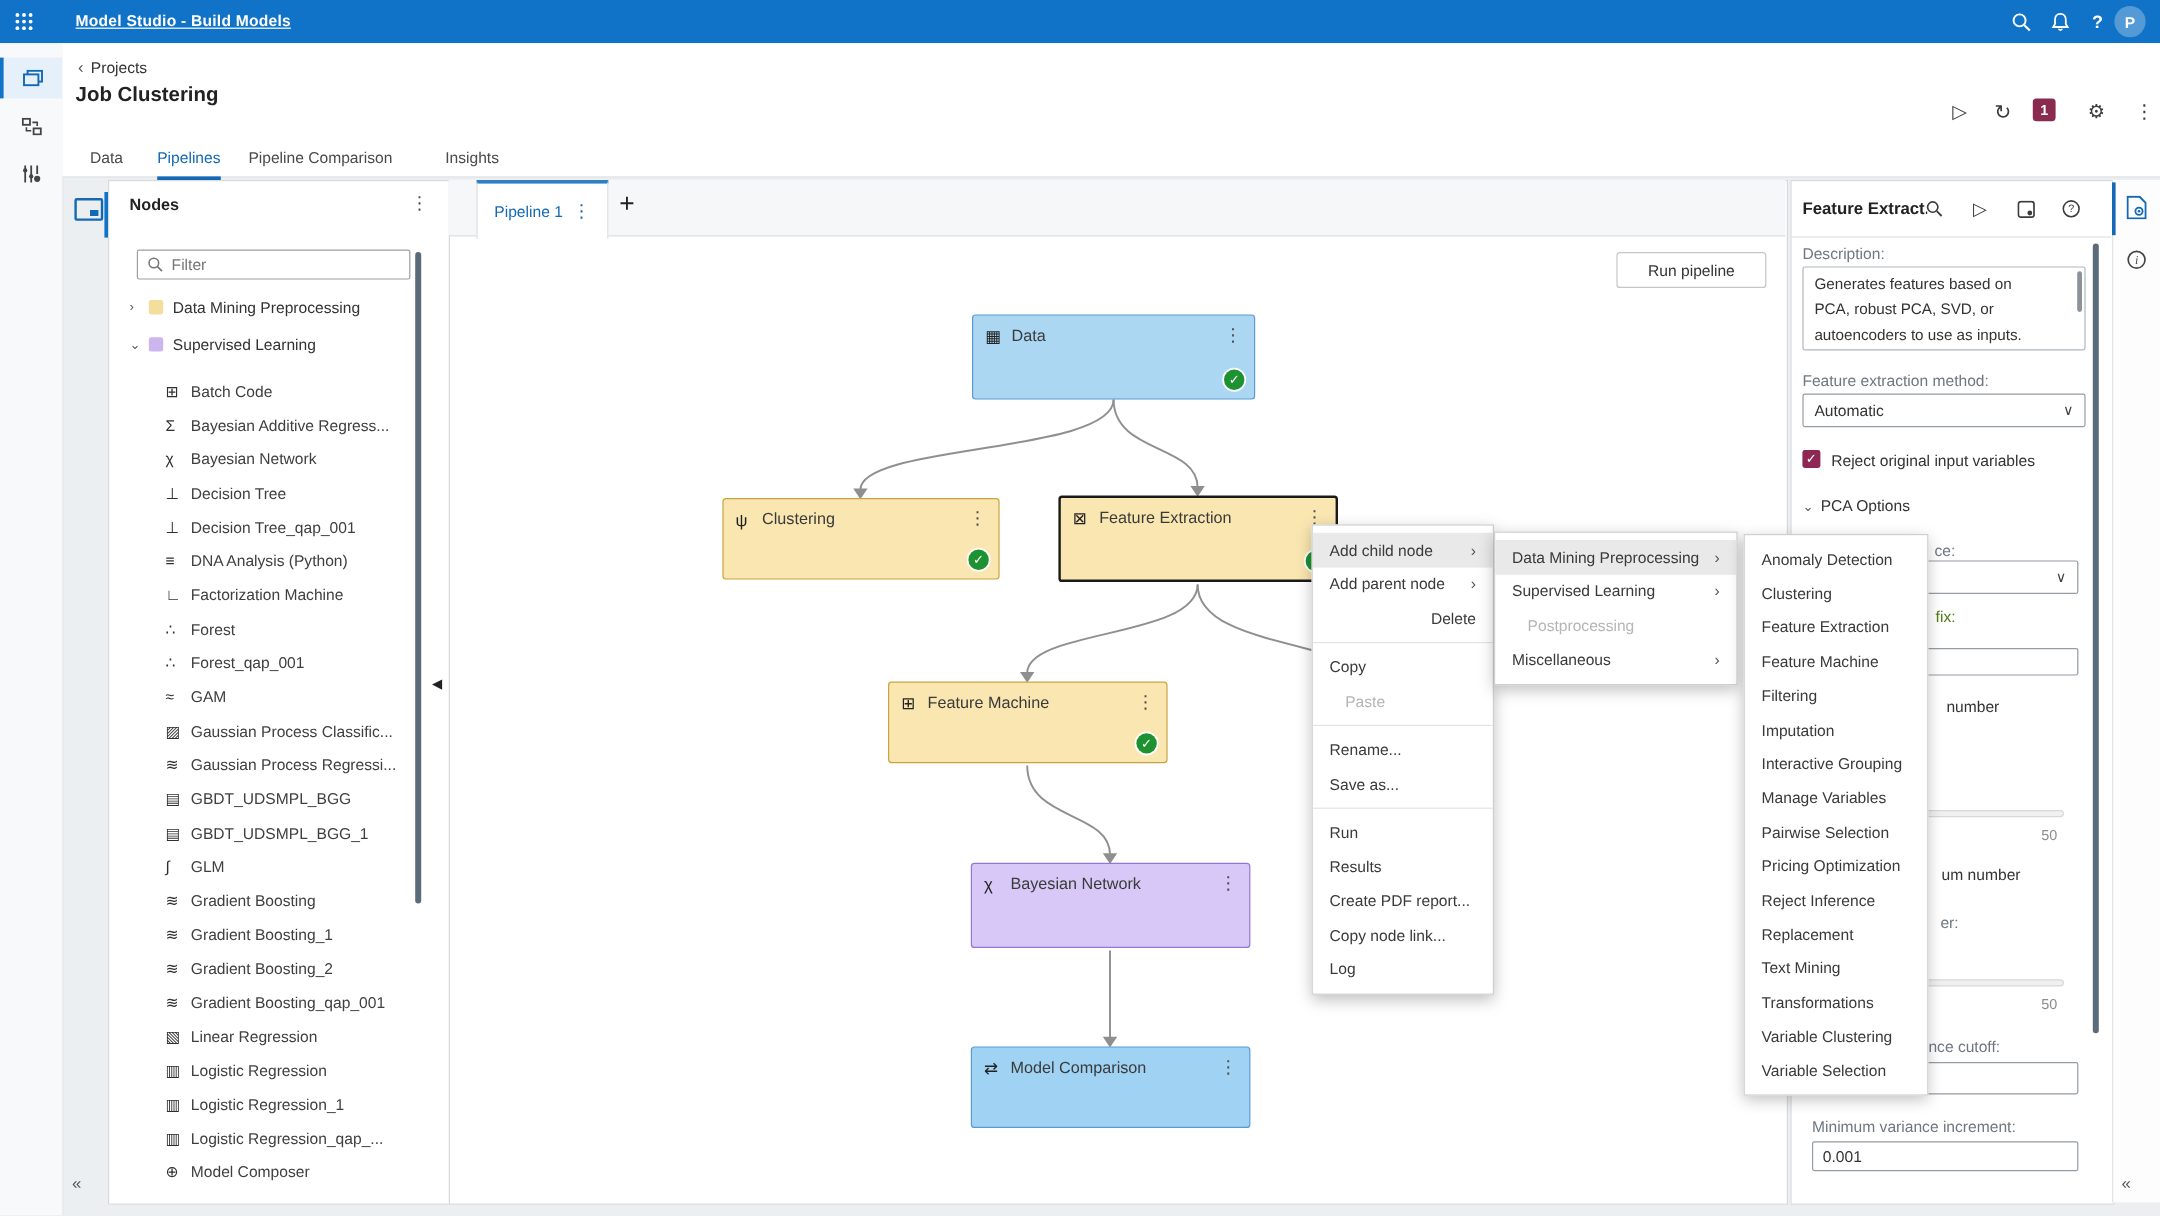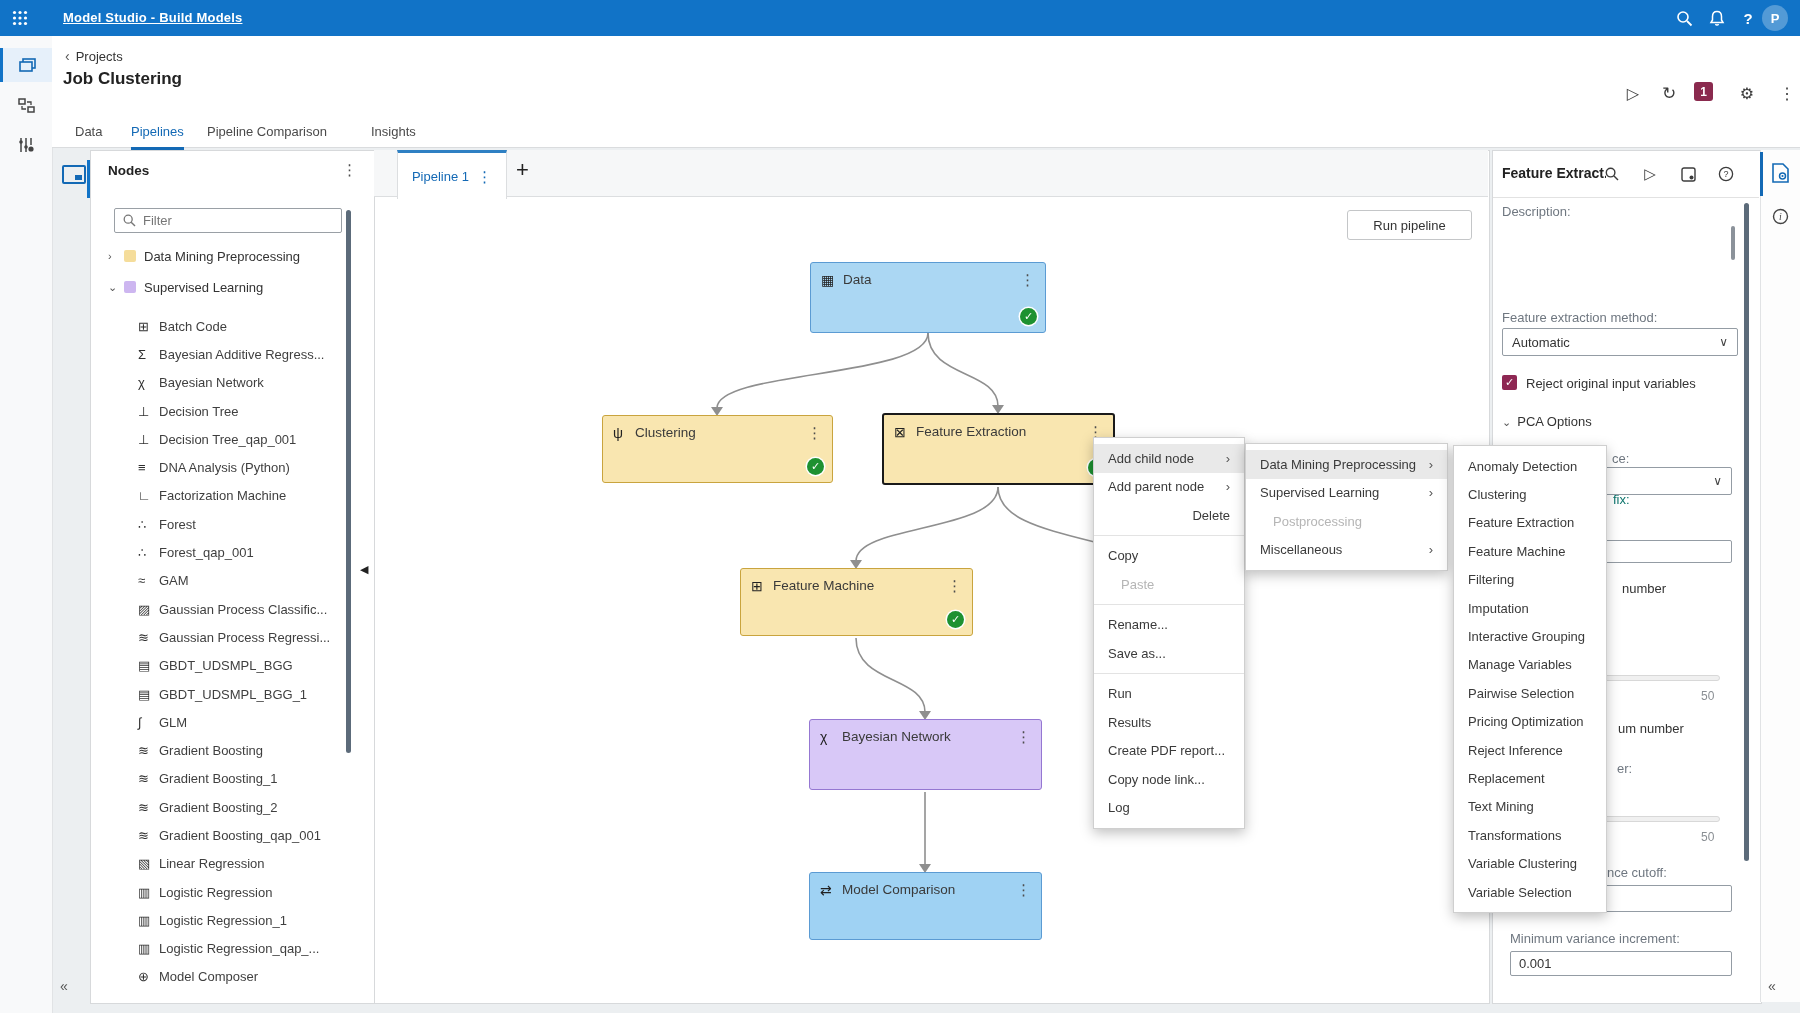--- a/index.html
+++ b/index.html
@@ -404,20 +404,23 @@
   </div>
   <div class="abs rpicon" style="left:1714px">
     <svg width="16" height="16" viewBox="0 0 16 16">
         <circle cx="8" cy="8" r="6.6" fill="none" stroke="#3c3c3c" stroke-width="1.3"></circle>
         <text x="8" y="11" text-anchor="middle" font-size="9" fill="#3c3c3c" font-family="Liberation Sans,sans-serif">?</text>
       </svg>
   </div>
   <div id="rpdiv" class="abs"></div>
 
   <div class="abs rlabel" style="left:1502px;top:204px">Description:</div>
+  <div id="desc" class="abs">Generates features based on
+PCA, robust PCA, SVD, or
+autoencoders to use as inputs.</div>
   <div id="descscroll" class="abs"></div>
 
   <div class="abs rlabel" style="left:1502px;top:310px">Feature extraction method:</div>
   <div class="abs selectbox" style="left:1502px;top:328px;width:236px;height:28px">
     <span>Automatic</span>
       <span class="chevdn">∨</span>
   </div>
 
   <div id="rpcheck" class="abs">✓</div>
   <div class="abs" style="left:1526px;top:376px;font-size:13px;color:#333">Reject original input variables</div>
@@ -436,21 +439,21 @@
   <div class="abs slmax" style="left:1701px;top:830px">50</div>
   <div class="abs inputbox" style="left:1510px;top:885px;width:222px;height:27px"></div>
 
   <div class="abs rlabel" style="left:1510px;top:931px">Minimum variance increment:</div>
   <div class="abs inputbox" style="left:1510px;top:951px;width:222px;height:25px">
       <span>0.001</span>
     </div>
 
   <div id="fragments">
       <div class="abs frag" style="left: 1612px; top: 451px; color: rgb(111, 119, 128);">ce:</div>
-      <div class="abs frag" style="left: 1613px; top: 492px; color: #0f766e;">fix:</div>
+      <div class="abs frag" style="left: 1613px; top: 506px; color: #4d7c0f;">fix:</div>
       <div class="abs frag" style="left: 1622px; top: 581px; color: rgb(51, 51, 51);">number</div>
       <div class="abs frag" style="left: 1618px; top: 721px; color: rgb(51, 51, 51);">um number</div>
       <div class="abs frag" style="left: 1617px; top: 761px; color: rgb(111, 119, 128);">er:</div>
       <div class="abs frag" style="left: 1607px; top: 865px; color: rgb(111, 119, 128);">nce cutoff:</div>
     </div>
   <div id="rpscroll" class="abs"></div>
 
   <div id="rrail" class="abs"></div>
   <div id="rrind" class="abs"></div>
   <div class="abs" style="left:1772px;top:163px">

